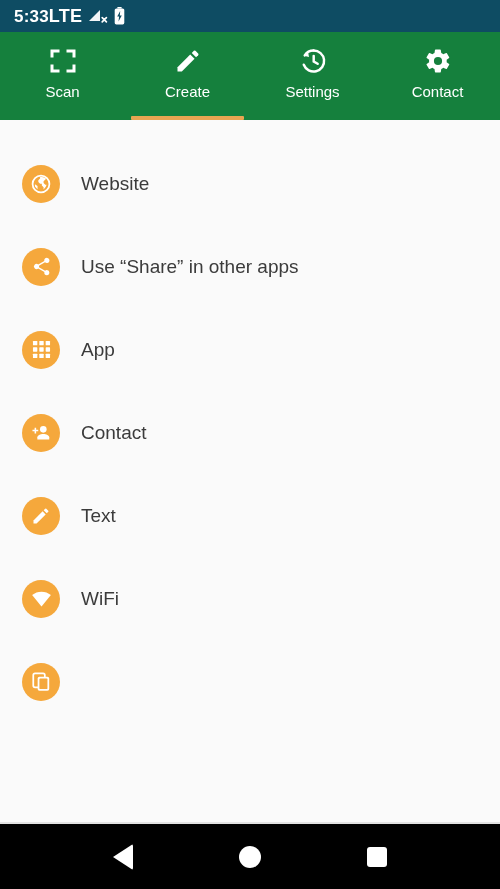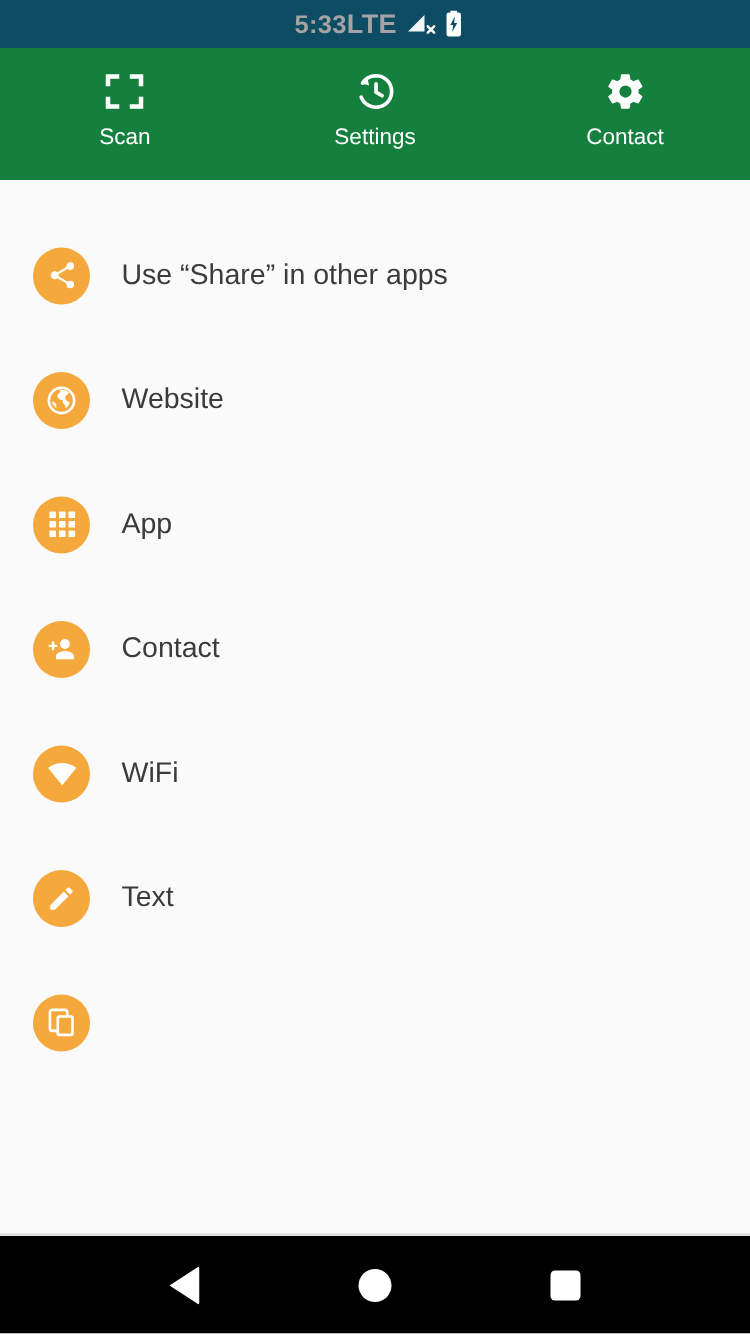--- a/index.html
+++ b/index.html
@@ -8,23 +8,23 @@
     background:#ffffff;
     font-family:"Liberation Sans", sans-serif;
     overflow:hidden;
   }
   #app { position:relative; width:500px; height:889px; display:flex; flex-direction:column; }
 
   
   .status-bar{
     height:32px; flex:0 0 32px;
     background:#0e4c63;
-    display:flex; align-items:center; justify-content:center;
+    display:flex; align-items:center; justify-content:flex-start;
     padding:0 10px 0 14px;
-    color:#a3a3a3;
+    color:#ffffff;
   }
   .status-time{ font-size:17px; font-weight:bold; letter-spacing:.2px; line-height:1; }
   .status-right{ display:flex; align-items:center; gap:6px; }
   .lte-label{ font-size:18px; font-weight:bold; letter-spacing:.3px; }
   .sb-icon{ display:block; }
 
   
   .tab-bar{
     flex:0 0 88px; height:88px;
     background:#15803d;
@@ -131,20 +131,30 @@
             <path d="M3 9 V4 H9"></path>
               <path d="M19 4 H25 V9"></path>
             <path d="M25 19 V24 H19"></path>
               <path d="M9 24 H3 V19"></path>
           </g>
         </svg>
       </span>
       <span class="tab-label">Scan</span>
     </div>
 
+    <div class="tab">
+      <span class="tab-icon">
+        <svg width="28" height="28" viewBox="0 0 24 24">
+          <path d="M3 17.3 V21 h3.7 L17.6 10.1 l-3.7-3.7 Z" fill="#ffffff"></path>
+          <path d="M20.7 7 a1 1 0 0 0 0-1.4 l-2.3-2.3 a1 1 0 0 0-1.4 0 l-1.8 1.8 3.7 3.7 Z" fill="#ffffff"></path>
+        </svg>
+      </span>
+      <span class="tab-label">Create</span>
+      <div class="tab-indicator"></div>
+    </div>
 
     <div class="tab">
       <span class="tab-icon">
         <svg width="28" height="28" viewBox="0 0 24 24">
           <path d="M12.5 3 a9 9 0 1 1-8.4 12.2" fill="none" stroke="#ffffff" stroke-width="2.1" stroke-linecap="round"></path>
           <path d="M12.5 3 a9 9 0 0 0-7.6 4.2" fill="none" stroke="#ffffff" stroke-width="2.1" stroke-linecap="round"></path>
           <path d="M7.6 3.7 L4.3 7.4 L8.6 8.6 Z" fill="#ffffff"></path>
           <path d="M12.6 7.6 V12.4 L16 14.4" fill="none" stroke="#ffffff" stroke-width="2.1" stroke-linecap="round"></path>
         </svg>
       </span>
@@ -158,35 +168,35 @@
         </svg>
       </span>
       <span class="tab-label">Contact</span>
     </div>
   </div>
 
   <div class="list">
 
     <div class="list-item">
       <span class="item-badge">
-        <svg width="21" height="21" viewBox="0 0 24 24">
-          <path fill="#ffffff" d="M18 16.1 a2.9 2.9 0 0 0-1.9.8 l-7-4.1 a3.3 3.3 0 0 0 0-1.6 l6.9-4 a3 3 0 1 0-.9-2.1 l.1.6 -6.9 4 a3 3 0 1 0 0 4.5 l7 4.1 -.1.6 a2.9 2.9 0 1 0 2.8-2.8 Z"></path>
-        </svg>
-      </span>
-      <span class="item-label">Use “Share” in other apps</span>
-    </div>
-
-    <div class="list-item">
-      <span class="item-badge">
         <svg width="22" height="22" viewBox="0 0 24 24">
           <circle cx="12" cy="12" r="9.2" fill="none" stroke="#ffffff" stroke-width="1.9"></circle>
           <path fill="#ffffff" d="M11 4.1 v1.9 l-1.9 1.9 v1.9 l1.9 1.9 h1.9 v1.9 l1.9 1.9 v2.4 a8 8 0 0 0 3.3-5 h-1.4 l-1.9-1.9 v-1.9 l2.8-2.8 a8 8 0 0 0-4.7-1.9 Z M8.2 17.6 l-2.8-2.8 v-2.4 l2.8 1.9 v1.4 Z"></path>
         </svg>
       </span>
       <span class="item-label">Website</span>
+    </div>
+
+    <div class="list-item">
+      <span class="item-badge">
+        <svg width="21" height="21" viewBox="0 0 24 24">
+          <path fill="#ffffff" d="M18 16.1 a2.9 2.9 0 0 0-1.9.8 l-7-4.1 a3.3 3.3 0 0 0 0-1.6 l6.9-4 a3 3 0 1 0-.9-2.1 l.1.6 -6.9 4 a3 3 0 1 0 0 4.5 l7 4.1 -.1.6 a2.9 2.9 0 1 0 2.8-2.8 Z"></path>
+        </svg>
+      </span>
+      <span class="item-label">Use “Share” in other apps</span>
     </div>
 
     <div class="list-item">
       <span class="item-badge">
         <svg width="19" height="19" viewBox="0 0 20 20">
           <g fill="#ffffff">
             <rect x="1" y="1" width="4.6" height="4.6" rx="0.6"></rect>
             <rect x="7.7" y="1" width="4.6" height="4.6" rx="0.6"></rect>
             <rect x="14.4" y="1" width="4.6" height="4.6" rx="0.6"></rect>
             <rect x="1" y="7.7" width="4.6" height="4.6" rx="0.6"></rect>
@@ -207,35 +217,35 @@
           <circle cx="14.5" cy="8" r="3.6" fill="#ffffff"></circle>
           <path fill="#ffffff" d="M14.5 13 c-3.2 0-6.5 1.6-6.5 3.6 V19 h13 v-2.4 c0-2-3.3-3.6-6.5-3.6 Z"></path>
           <path fill="#ffffff" d="M5 6.2 h1.7 v2.3 H9 v1.7 H6.7 v2.3 H5 v-2.3 H2.7 V8.5 H5 Z"></path>
         </svg>
       </span>
       <span class="item-label">Contact</span>
     </div>
 
     <div class="list-item">
       <span class="item-badge">
-        <svg width="23" height="23" viewBox="0 0 24 24">
-          <path fill="#ffffff" d="M2.2 8.4 C5 6.1 8.4 4.9 12 4.9 s7 1.2 9.8 3.5 L12 20.4 Z"></path>
-        </svg>
-      </span>
-      <span class="item-label">WiFi</span>
-    </div>
-
-    <div class="list-item">
-      <span class="item-badge">
         <svg width="20" height="20" viewBox="0 0 24 24">
           <path d="M3 17.3 V21 h3.7 L17.6 10.1 l-3.7-3.7 Z" fill="#ffffff"></path>
           <path d="M20.7 7 a1 1 0 0 0 0-1.4 l-2.3-2.3 a1 1 0 0 0-1.4 0 l-1.8 1.8 3.7 3.7 Z" fill="#ffffff"></path>
         </svg>
       </span>
       <span class="item-label">Text</span>
+    </div>
+
+    <div class="list-item">
+      <span class="item-badge">
+        <svg width="23" height="23" viewBox="0 0 24 24">
+          <path fill="#ffffff" d="M2.2 8.4 C5 6.1 8.4 4.9 12 4.9 s7 1.2 9.8 3.5 L12 20.4 Z"></path>
+        </svg>
+      </span>
+      <span class="item-label">WiFi</span>
     </div>
 
     <div class="list-item">
       <span class="item-badge">
         <svg width="21" height="21" viewBox="0 0 24 24">
           <rect x="2.6" y="2.6" width="13.2" height="16" rx="2" fill="none" stroke="#ffffff" stroke-width="2"></rect>
           <rect x="7.6" y="6.6" width="13.2" height="16" rx="2" fill="#ffffff"></rect>
           <rect x="9.6" y="8.6" width="9.2" height="12" rx="1" fill="#f5a83c"></rect>
         </svg>
       </span>

